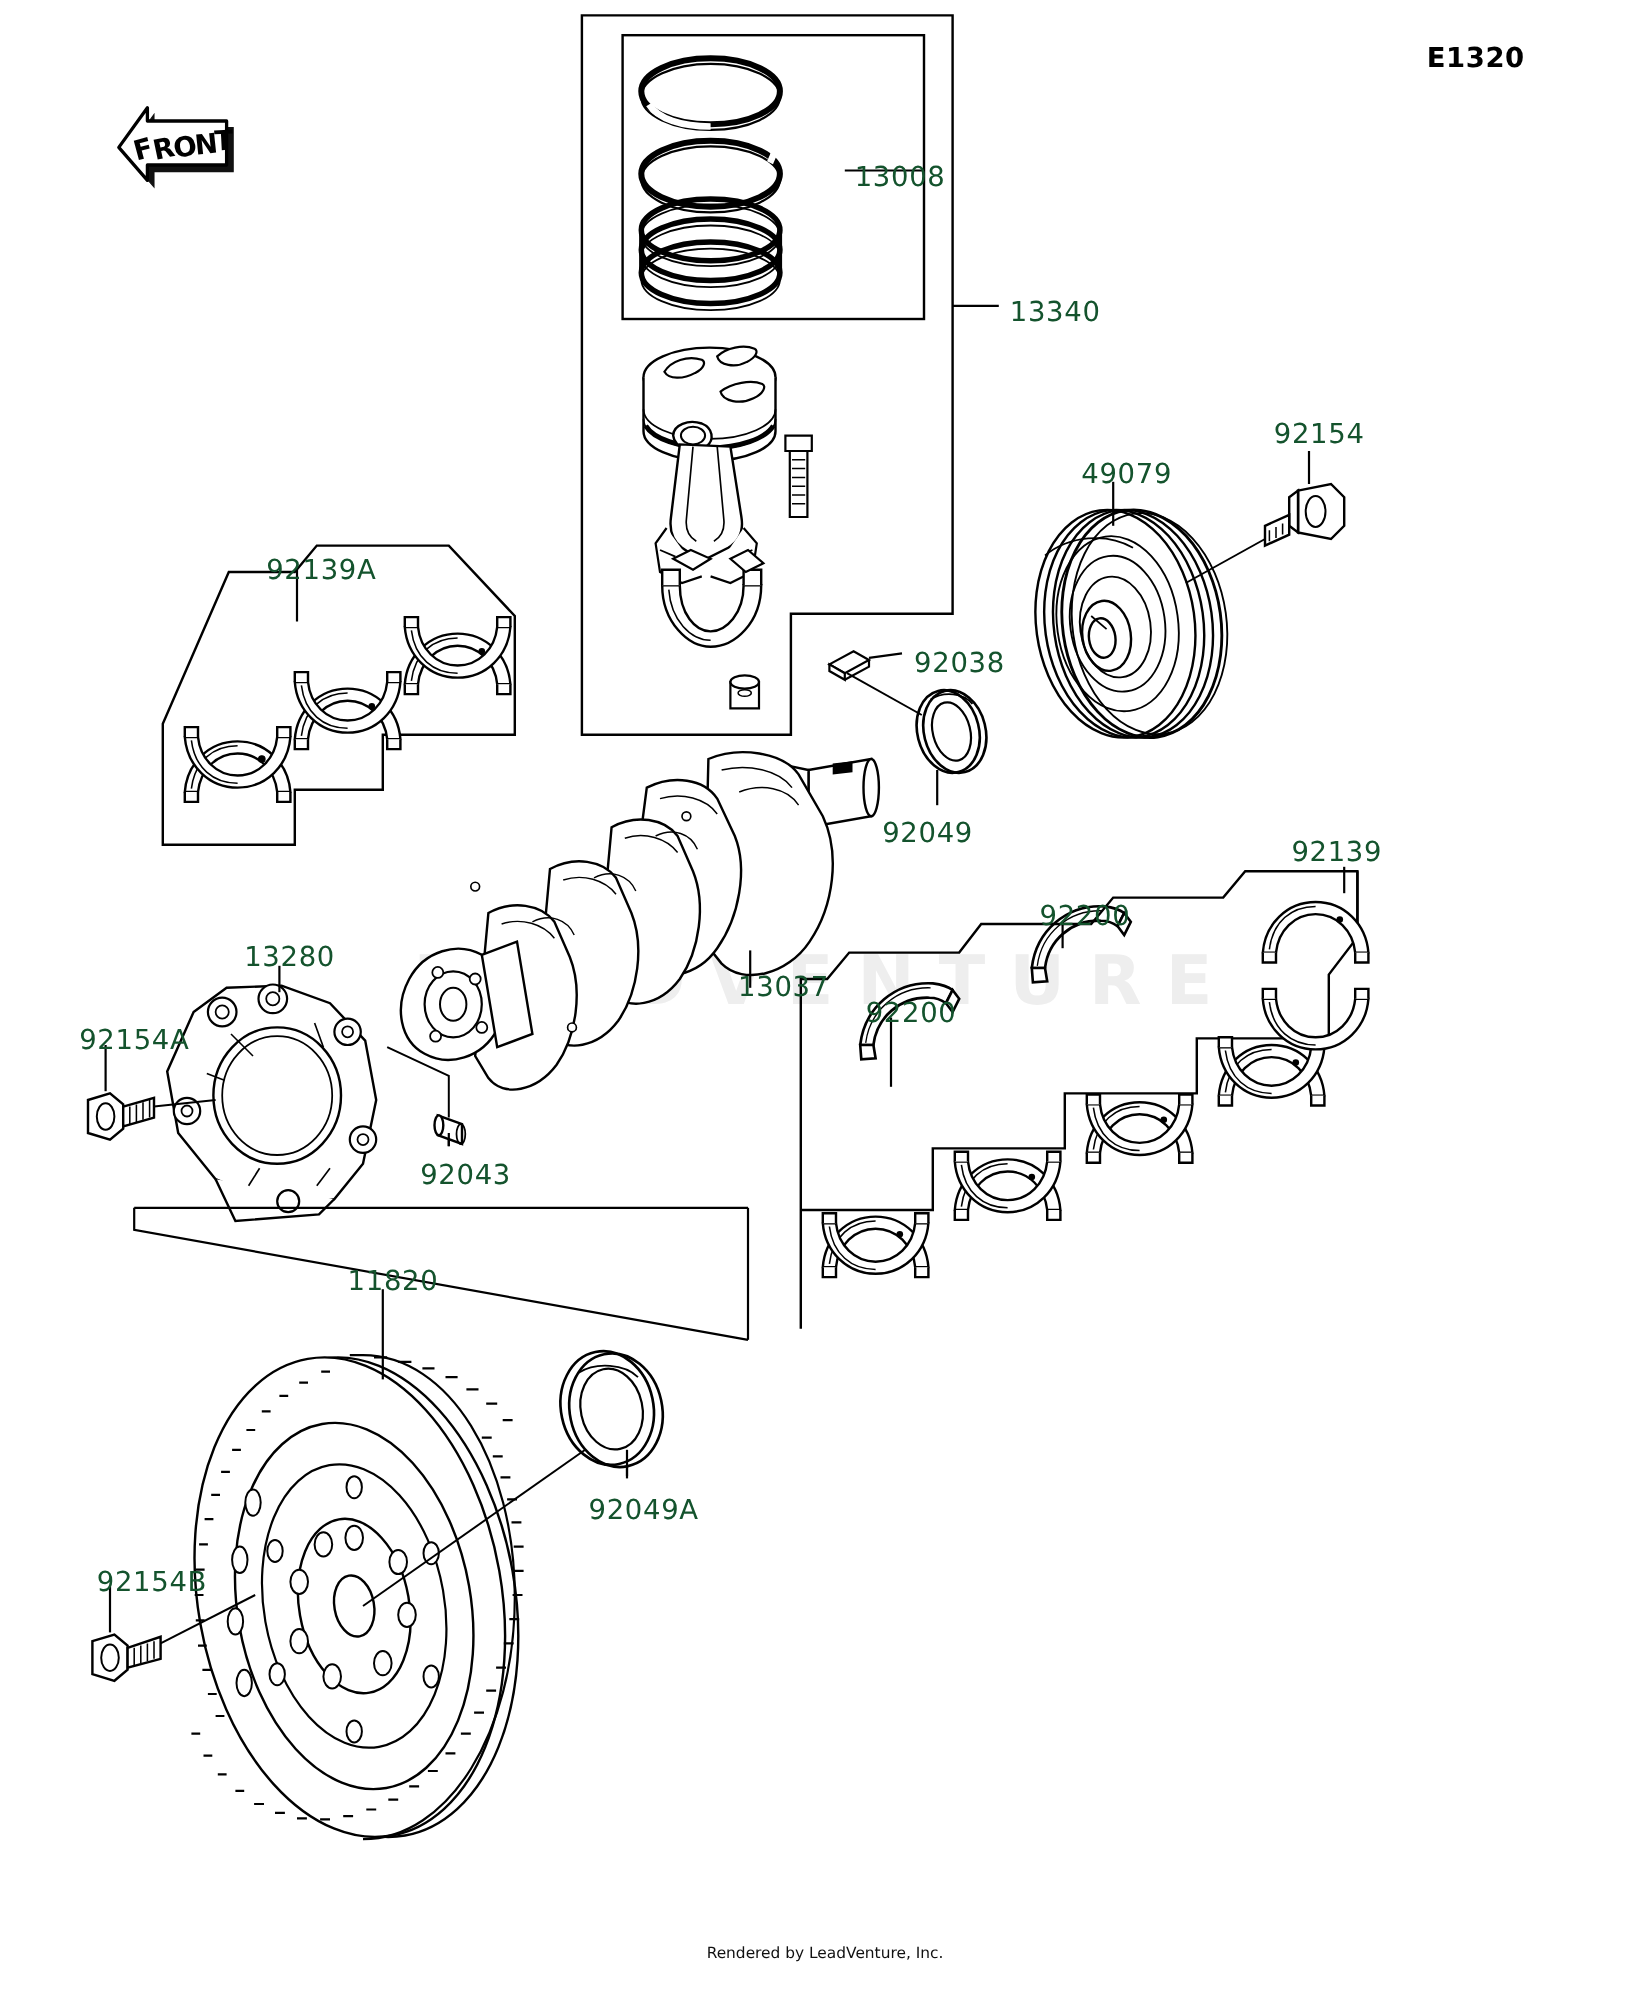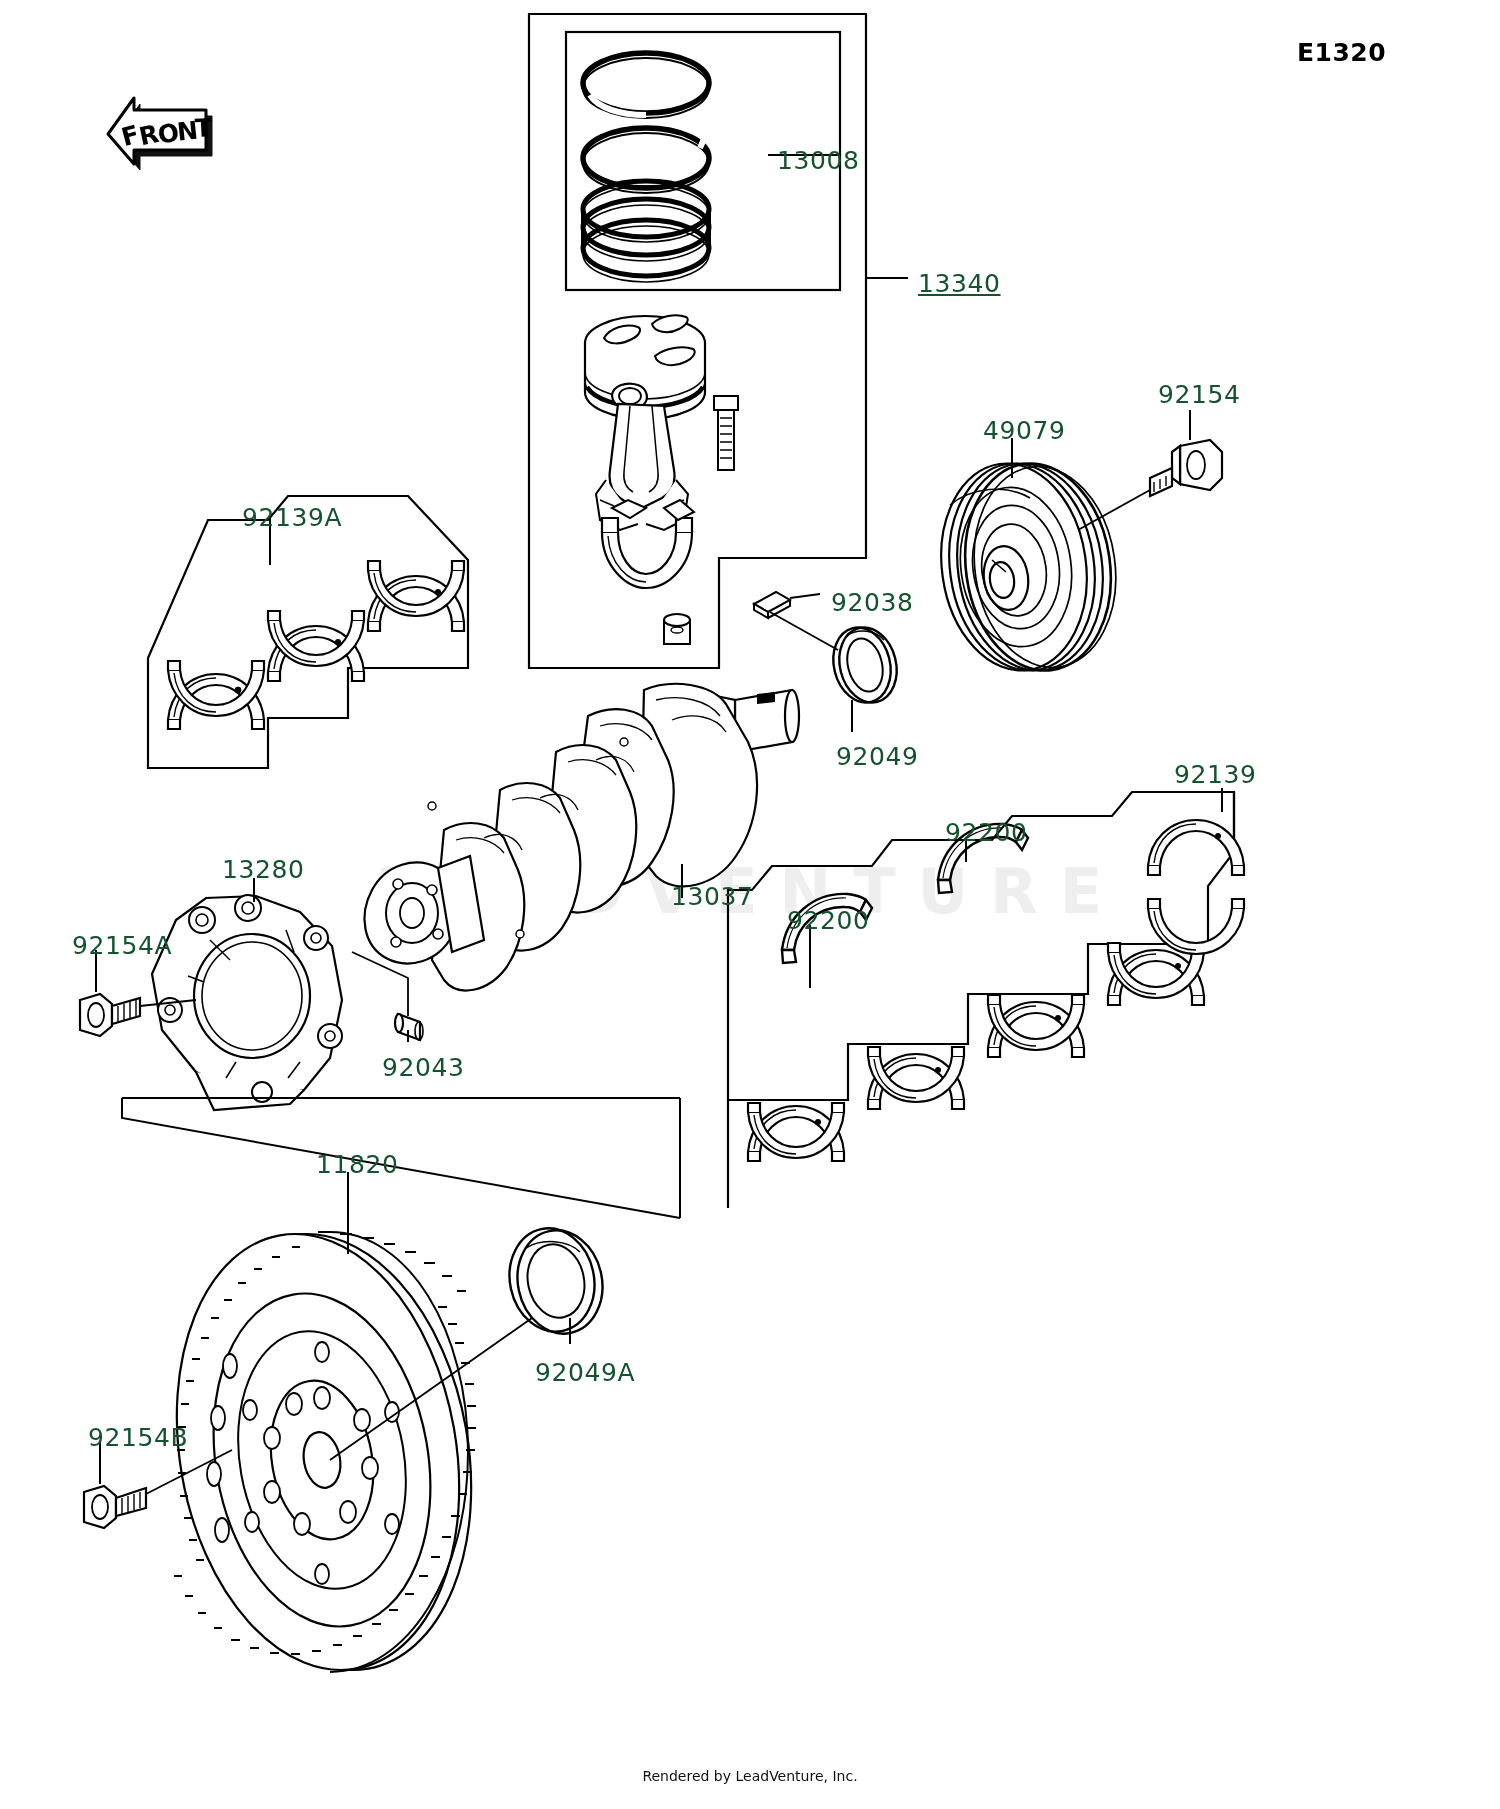--- a/index.html
+++ b/index.html
@@ -465,26 +465,26 @@
       <path d="M116 1498 L146 1488 L146 1508 L116 1516 Z"></path>
       <path d="M122 1498 L122 1514 M128 1496 L128 1512 M134 1494 L134 1510 M140 1492 L140 1508" stroke-width="1.4"></path>
     </g>
     <line x1="100" y1="1442" x2="100" y2="1484" stroke="#000" stroke-width="2"></line>
     <line x1="146" y1="1494" x2="232" y2="1450" stroke="#000" stroke-width="1.8"></line>
 
     <line x1="330" y1="1460" x2="532" y2="1318" stroke="#000" stroke-width="1.8"></line>
   </svg>
 
   <div class="lbl" style="left:777px;  top:148px;">13008</div>
-  <div class="lbl" style="left:918px;  top:271px;text-decoration:underline;">13340</div>
+  <div class="lbl" style="left:918px;  top:271px;">13340</div>
   <div class="lbl" style="left:1158px; top:382px;">92154</div>
   <div class="lbl" style="left:983px;  top:418px;">49079</div>
   <div class="lbl" style="left:242px;  top:505px;">92139A</div>
   <div class="lbl" style="left:831px;  top:590px;text-align:right;">92038</div>
-  <div class="lbl" style="left:836px;  top:744px;">92049</div>
+  <div class="lbl" style="left:802px;  top:744px;">92049</div>
   <div class="lbl" style="left:1174px; top:762px;">92139</div>
   <div class="lbl" style="left:945px;  top:820px;">92200</div>
   <div class="lbl" style="left:671px;  top:864px;margin-top:20px;">13037</div>
   <div class="lbl" style="left:787px;  top:908px;">92200</div>
   <div class="lbl" style="left:222px;  top:857px;">13280</div>
   <div class="lbl" style="left:72px;   top:933px;">92154A</div>
   <div class="lbl" style="left:382px;  top:1055px;">92043</div>
   <div class="lbl" style="left:316px;  top:1152px;">11820</div>
   <div class="lbl" style="left:535px;  top:1360px;">92049A</div>
   <div class="lbl" style="left:72px;   top:1425px;margin-left:16px;">92154B</div>

